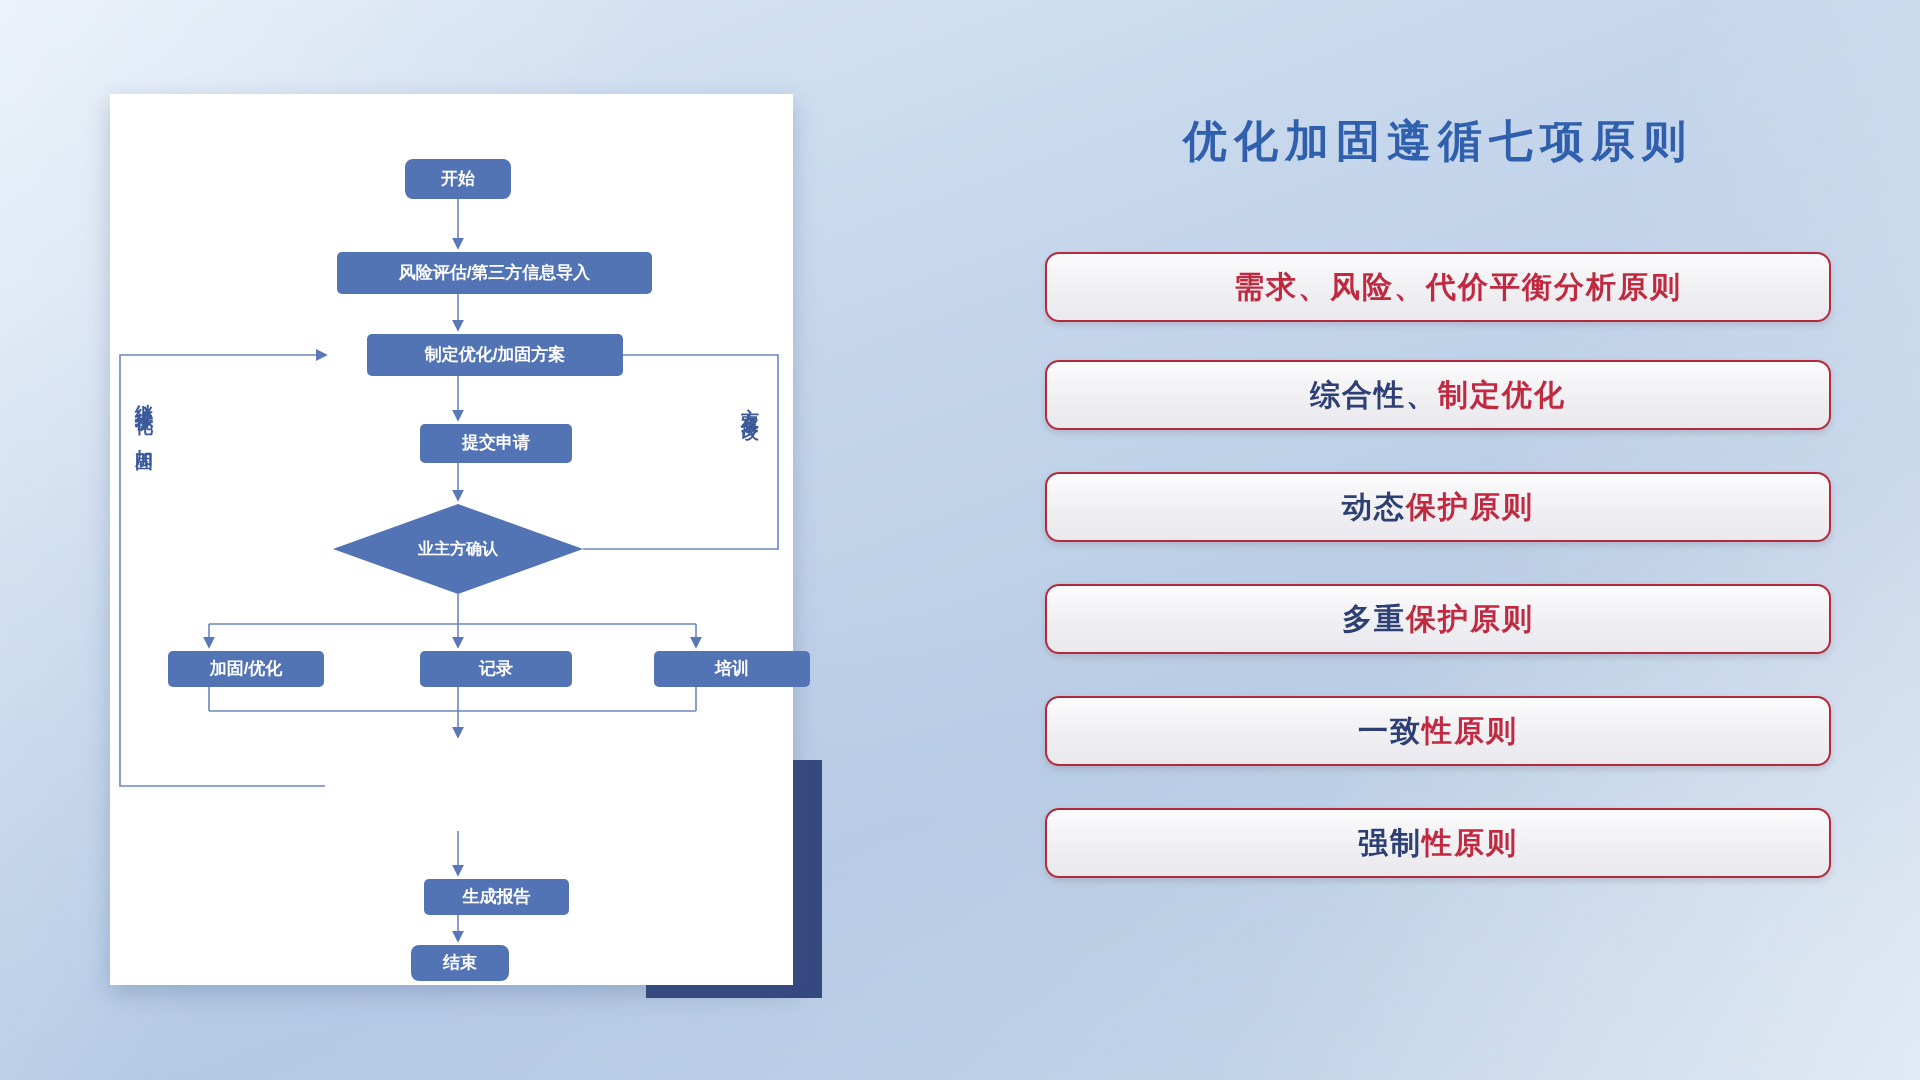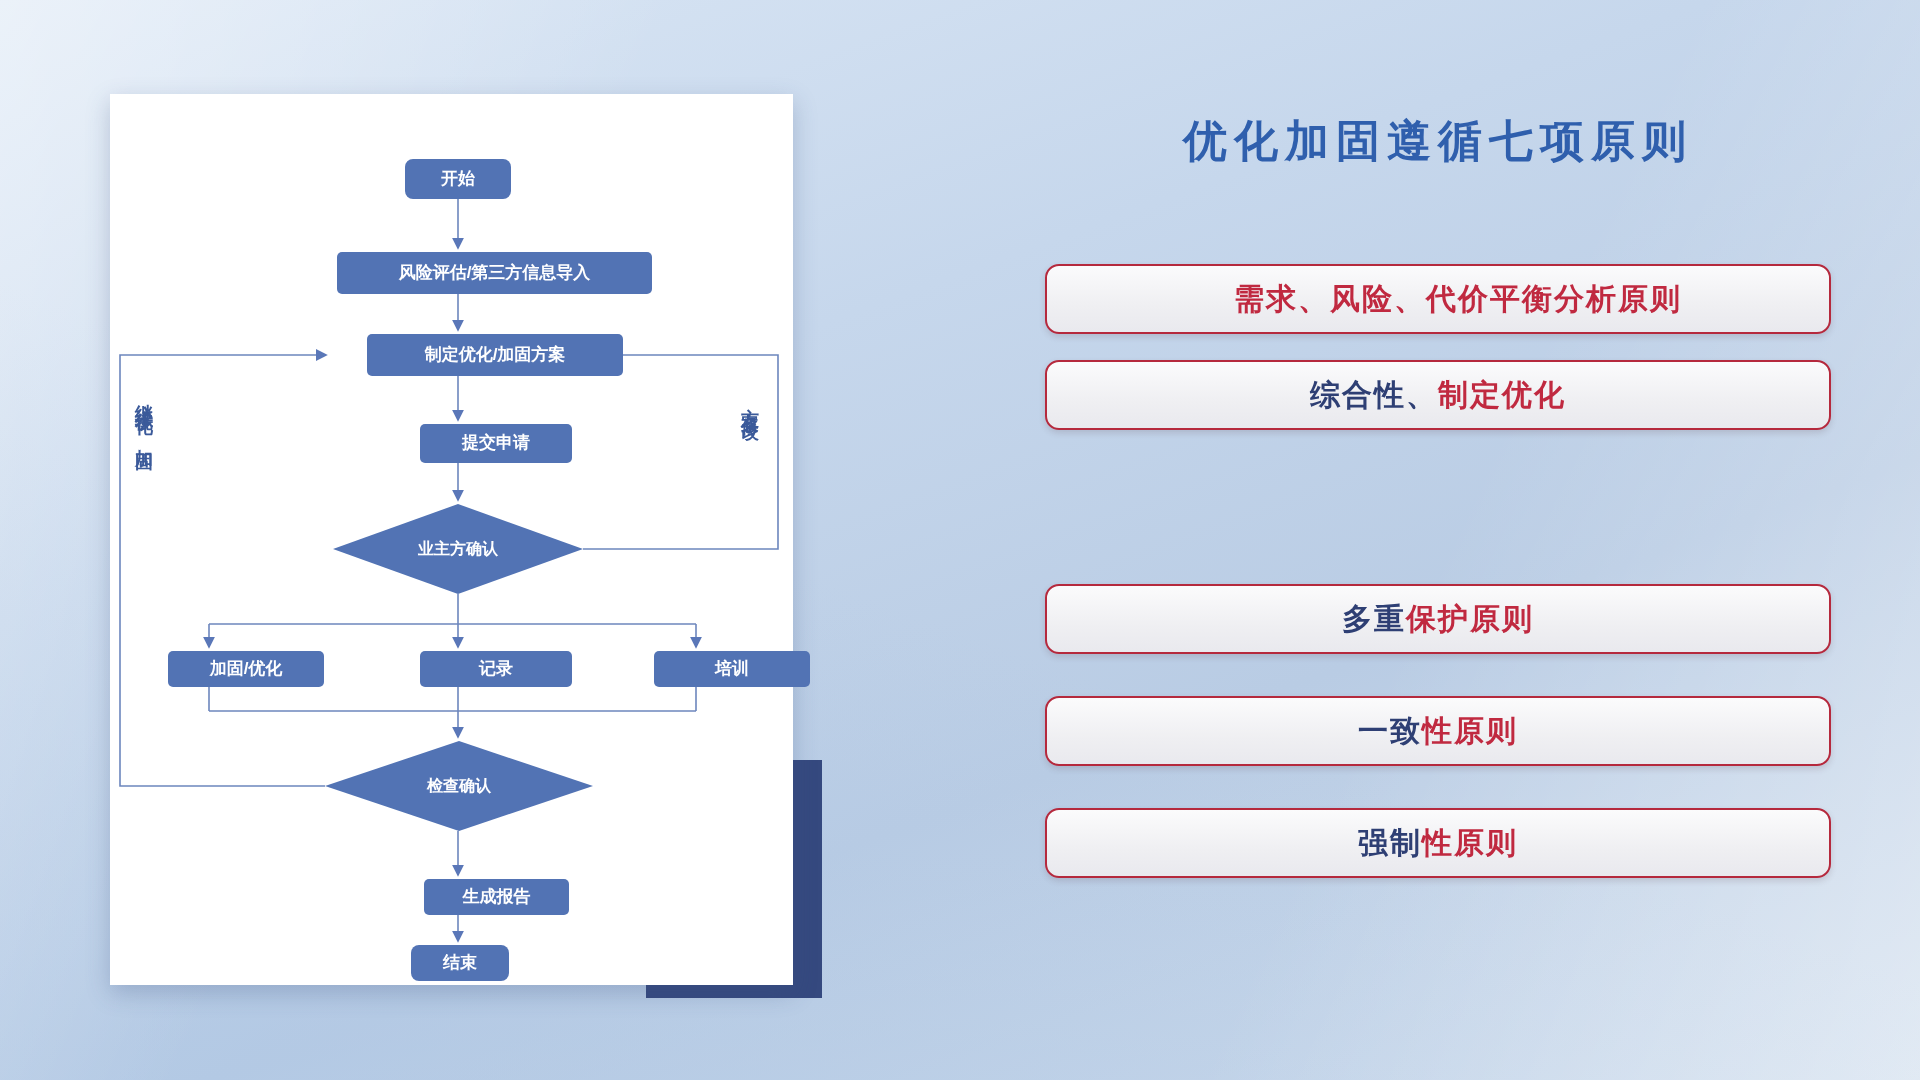--- a/index.html
+++ b/index.html
@@ -120,41 +120,40 @@
       <div class="dshape"></div>
       <span>业主方确认</span>
     </div>
 
     <div class="node rect" style="left:21px; top:557px; width:156px; height:36px;">加固/优化</div>
 
     <div class="node rect" style="left:273px; top:557px; width:152px; height:36px;">记录</div>
 
     <div class="node rect" style="left:507px; top:557px; width:156px; height:36px;">培训</div>
 
-    <div class="node diamond" style="left:215px; top:647px; width:268px; height:90px; font-size:16px;">
-      <div class="dshape"></div>
-      <span>检查确认</span>
-    </div>
 
     <div class="node rect" style="left:277px; top:785px; width:145px; height:36px;">生成报告</div>
 
     <div class="node pill" style="left:301px; top:851px; width:98px; height:36px;text-align:center;">结束</div>
 
     <div class="vlabel" style="left:22px; top:295px;">继续优化/加固</div>
 
     <div class="vlabel" style="left:628px; top:300px;">方案修改</div>
   </div>
 
   <div class="panel-title">优化加固遵循七项原则</div>
 
-  <div class="principle" style="top:264px;padding-left:40px;">
+  <div class="principle" style="top:252px;padding-left:40px;">
     <div class="ptext"><span style="color: rgb(192, 41, 64);">需求、风险、代价平衡分析原则</span></div>
   </div>
   <div class="principle" style="top:360px;">
     <div class="ptext"><span style="color: rgb(46, 63, 116);">综合性、</span><span style="color: rgb(192, 41, 64);">制定优化</span></div>
+  </div>
+  <div class="principle" style="top:472px;">
+    <div class="ptext"><span style="color: rgb(46, 63, 116);">动态</span><span style="color: rgb(192, 41, 64);">保护原则</span></div>
   </div>
   <div class="principle" style="top:584px;">
     <div class="ptext"><span style="color: rgb(46, 63, 116);">多重</span><span style="color: rgb(192, 41, 64);">保护原则</span></div>
   </div>
   <div class="principle" style="top:696px;">
     <div class="ptext"><span style="color: rgb(46, 63, 116);">一致</span><span style="color: rgb(192, 41, 64);">性原则</span></div>
   </div>
   <div class="principle" style="top:808px;">
     <div class="ptext"><span style="color: rgb(46, 63, 116);">强制</span><span style="color: rgb(192, 41, 64);">性原则</span></div>
   </div>

